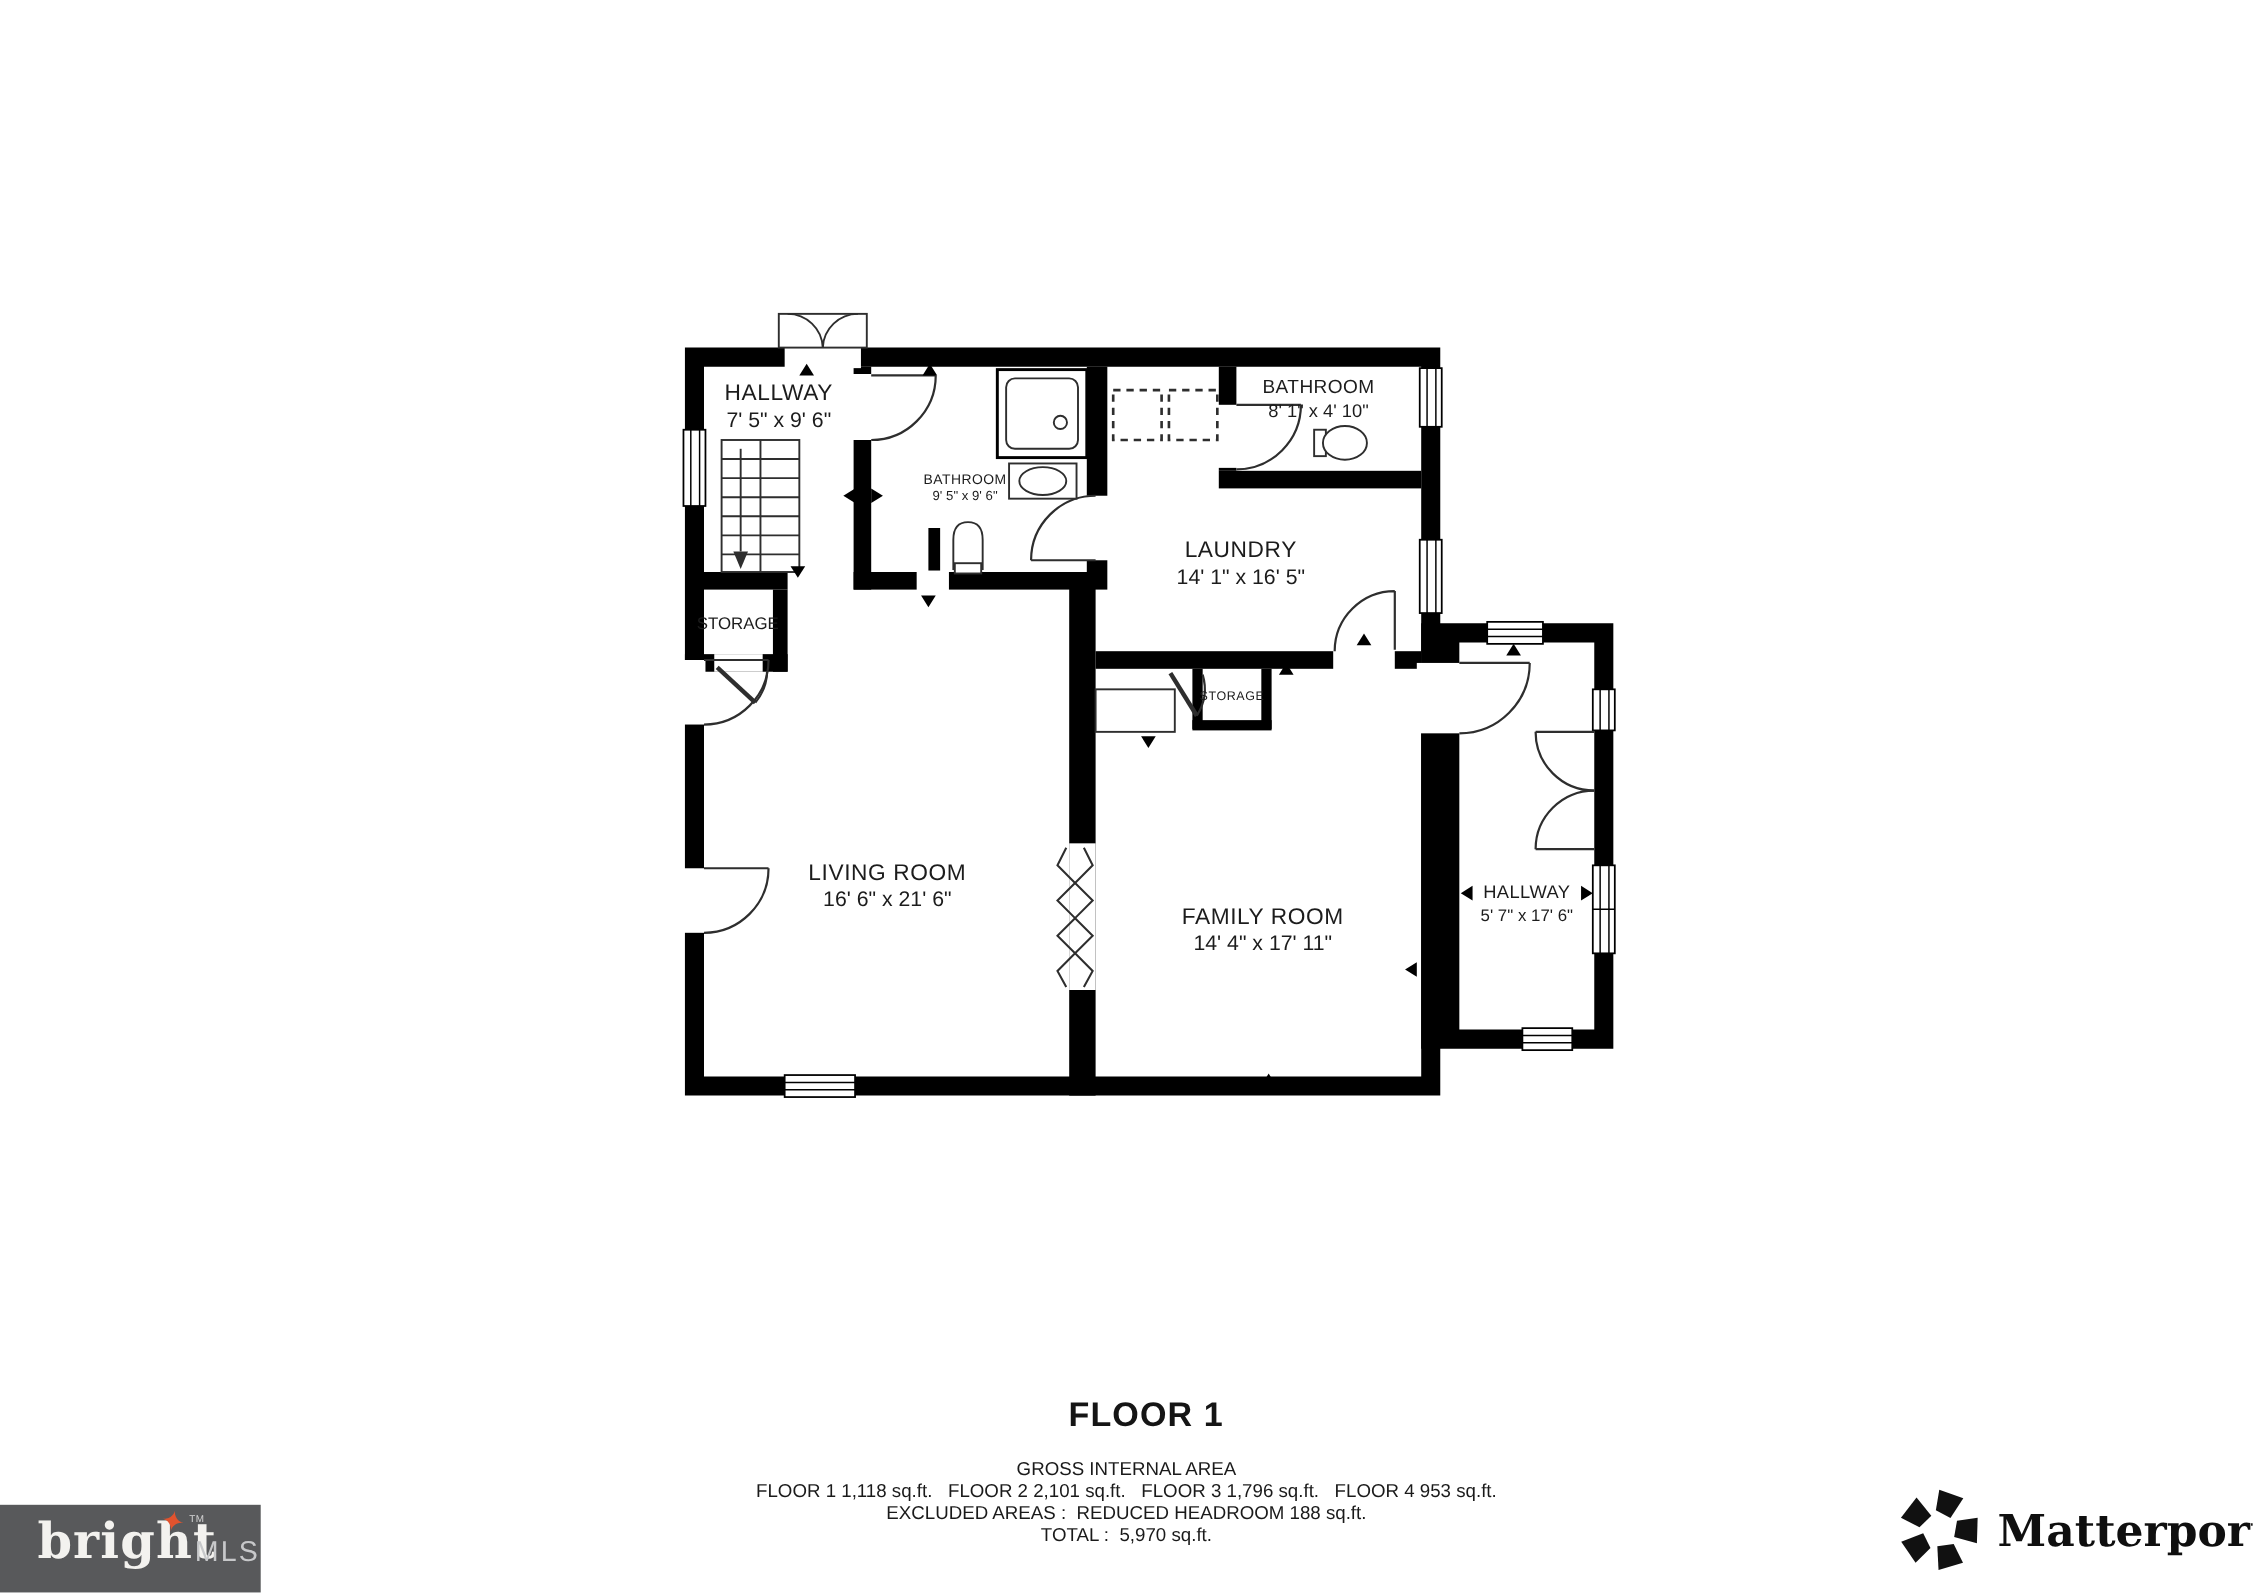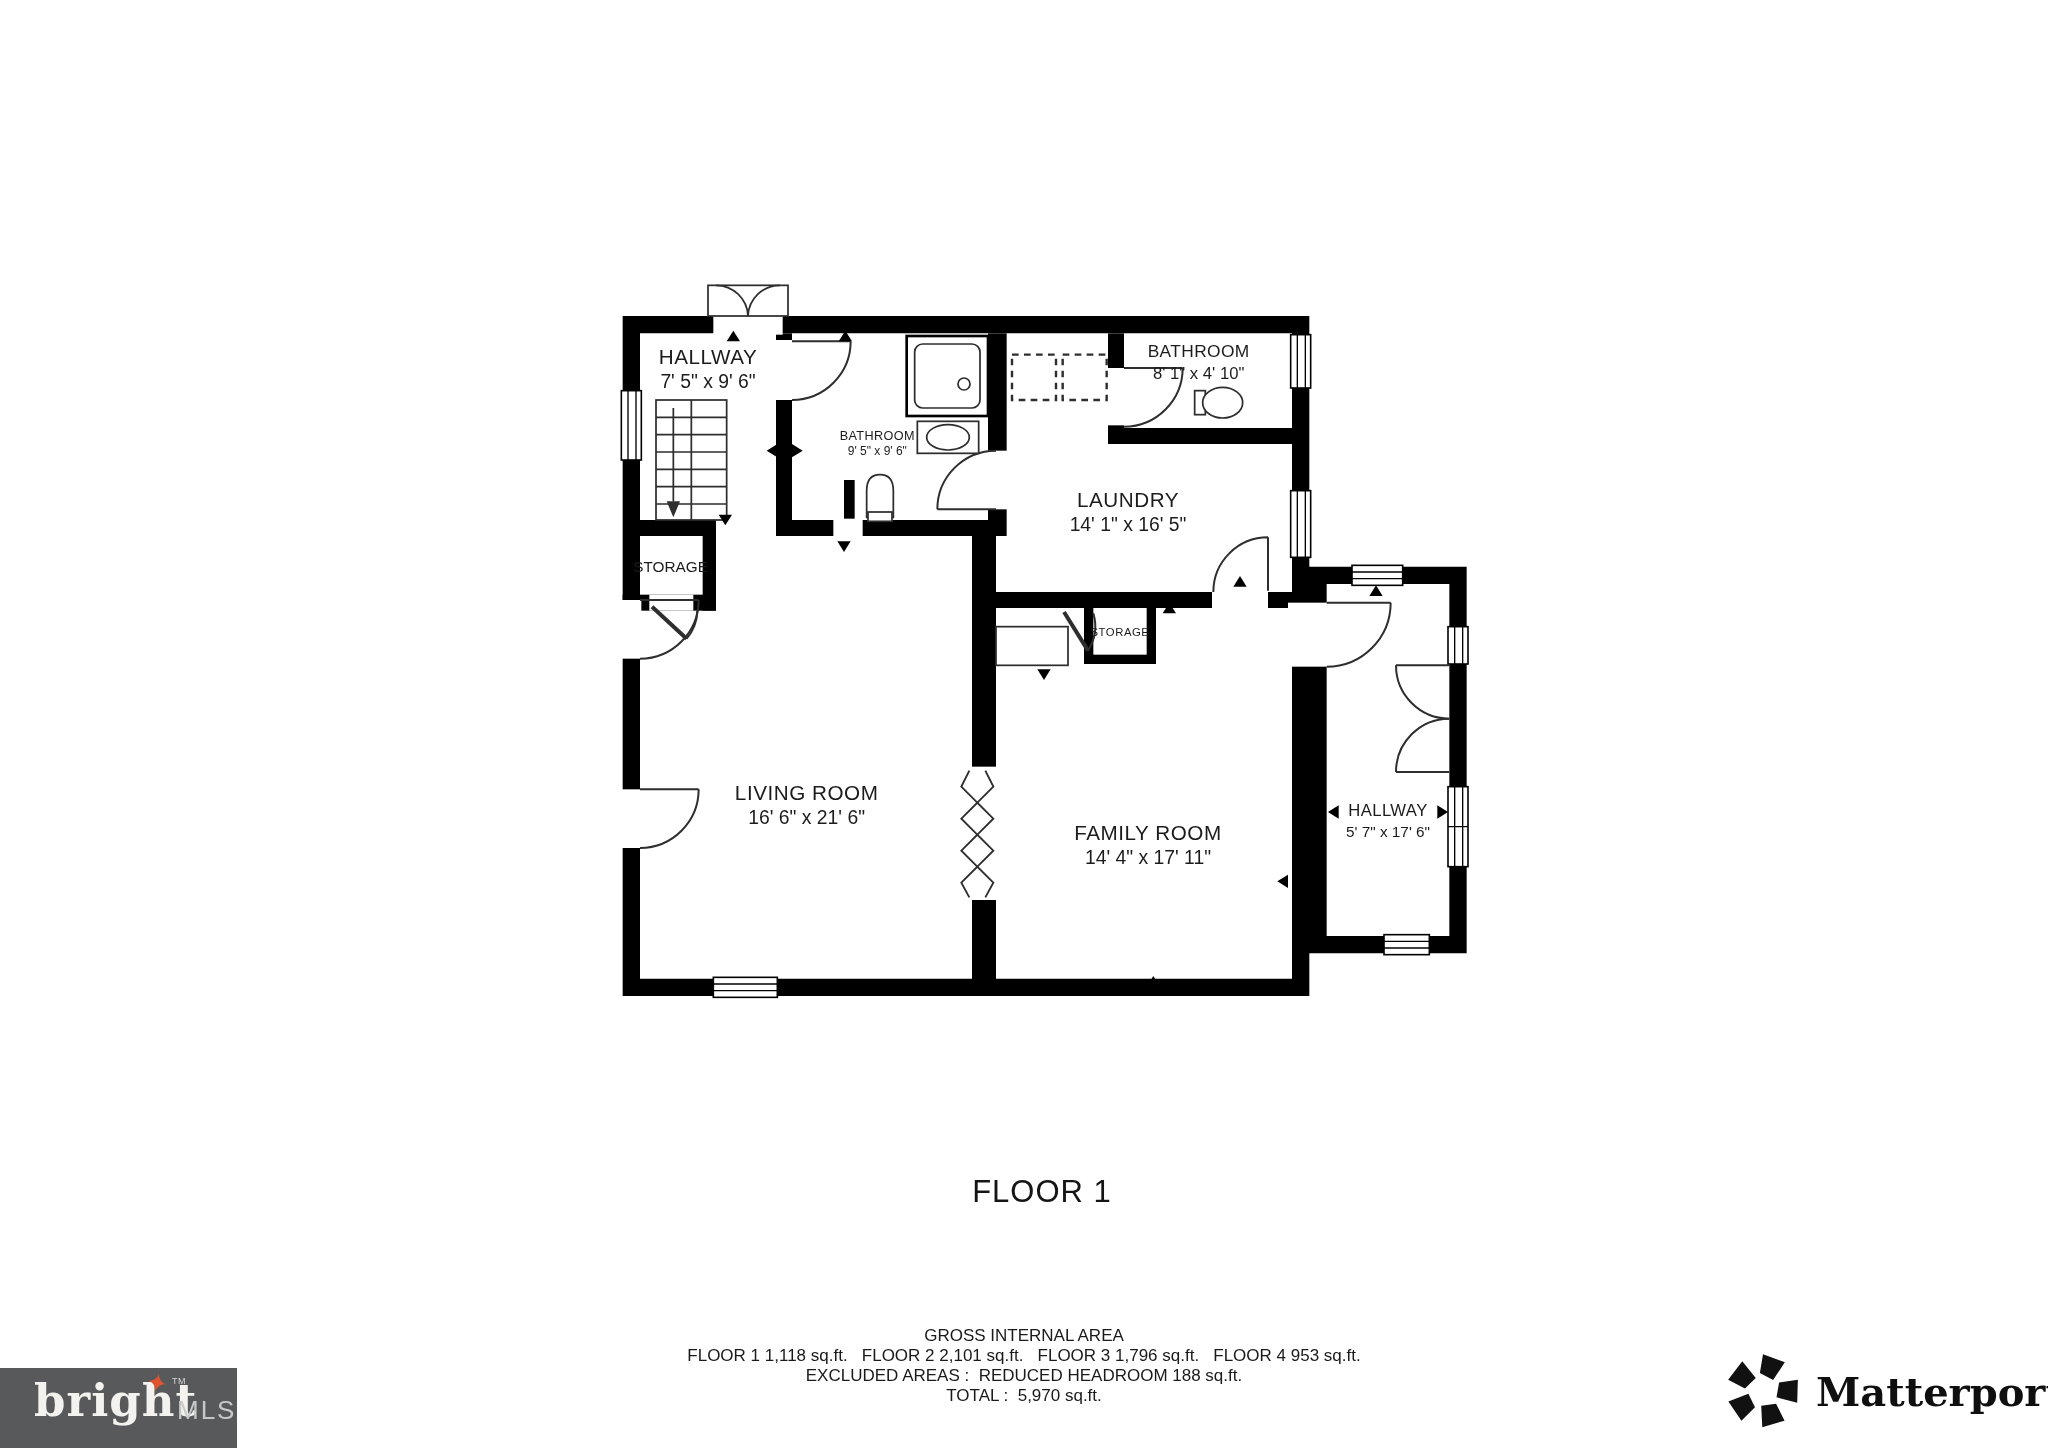--- a/index.html
+++ b/index.html
@@ -12,22 +12,22 @@
   .rd{font-family:"Liberation Sans",sans-serif;font-size:14.5px;fill:#1c1c1c;text-anchor:middle;}
   .rn-sm{font-family:"Liberation Sans",sans-serif;font-size:9.5px;fill:#1c1c1c;text-anchor:middle;letter-spacing:.3px;}
   .rd-sm{font-family:"Liberation Sans",sans-serif;font-size:9px;fill:#1c1c1c;text-anchor:middle;}
   .rn-md{font-family:"Liberation Sans",sans-serif;font-size:13px;fill:#1c1c1c;text-anchor:middle;letter-spacing:.3px;}
   .rd-md{font-family:"Liberation Sans",sans-serif;font-size:12.5px;fill:#1c1c1c;text-anchor:middle;}
   .st1{font-family:"Liberation Sans",sans-serif;font-size:11.5px;fill:#1c1c1c;text-anchor:middle;}
   .st2{font-family:"Liberation Sans",sans-serif;font-size:8.5px;fill:#1c1c1c;text-anchor:middle;letter-spacing:.4px;}
   .rn-w{font-family:"Liberation Sans",sans-serif;font-size:12.5px;fill:#1c1c1c;text-anchor:middle;letter-spacing:.3px;}
   .rd-w{font-family:"Liberation Sans",sans-serif;font-size:11.5px;fill:#1c1c1c;text-anchor:middle;}
 
-  .title{position:absolute;left:0;right:0;top:1174px;text-align:center;font-size:31px;
-         font-weight:400;letter-spacing:1px;color:#151515;margin-left:36px;}
+  .title{position:absolute;left:0;right:0;top:1268px;text-align:center;font-size:31px;
+         font-weight:700;letter-spacing:1px;color:#151515;margin-left:36px;}
   .footer{position:absolute;left:0;right:0;top:1326px;text-align:center;color:#1a1a1a;}
   .footer .b{font-weight:400;font-size:17px;line-height:20px;white-space:pre;}
   .footer .disclaimer{font-weight:400;font-size:16px;line-height:19px;color:#7f7f7f;margin-top:6px;white-space:pre;}
 
   .brightmls{position:absolute;left:0;top:1368px;width:237px;height:80px;background:#58595b;}
   .bword{position:absolute;left:34px;top:6px;font-family:"DejaVu Serif",serif;font-weight:700;
          font-size:45px;color:#f3f2ef;letter-spacing:1px;}
   .bstar{position:absolute;left:146px;top:0px;color:#e1532e;font-size:26px;transform:rotate(12deg);}
   .btm{position:absolute;left:172px;top:8px;font-size:9px;color:#d6d6d6;letter-spacing:.5px;}
   .bmls{position:absolute;left:177px;top:27px;font-size:26px;letter-spacing:2px;color:#c7c8ca;}

